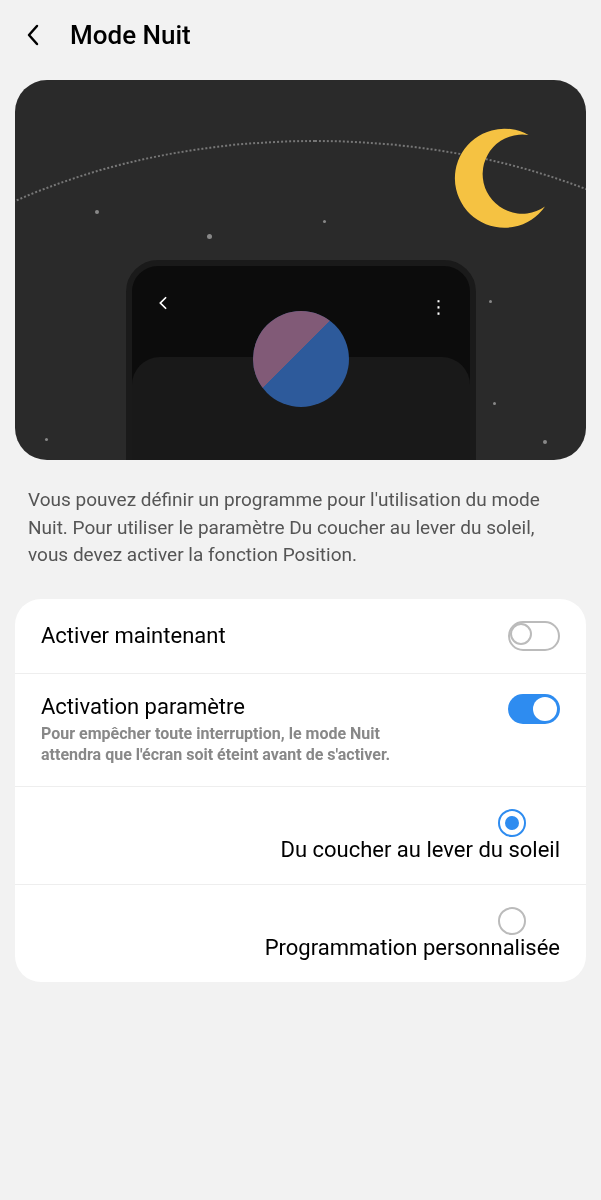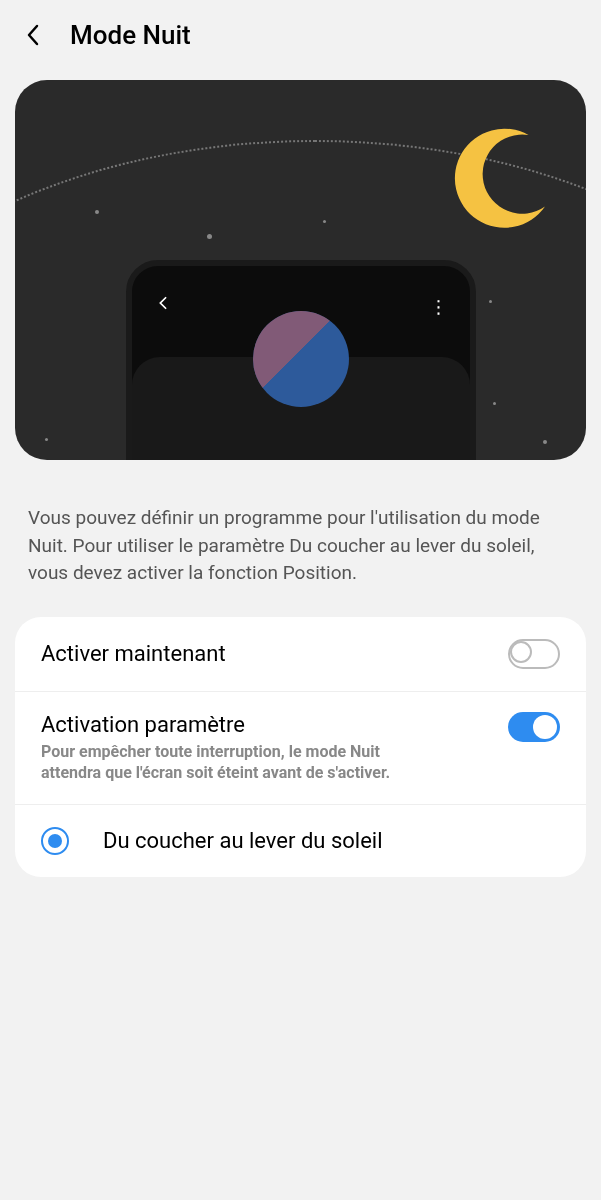--- a/index.html
+++ b/index.html
@@ -105,21 +105,21 @@
     background: #2d5a9b;
     overflow: hidden;
   }
   .planet-shadow {
     position: absolute;
     width: 100%;
     height: 100%;
     background: linear-gradient(135deg, rgba(150, 90, 110, 0.8) 45%, transparent 45%);
   }
   .description {
-    padding: 44px 28px 30px 28px;
+    padding: 26px 28px 30px 28px;
     font-size: 19px;
     line-height: 1.45;
     color: #555;
   }
   .card {
     margin: 0 15px;
     background: #fff;
     border-radius: 26px;
     overflow: hidden;
   }
@@ -180,23 +180,24 @@
     position: absolute;
     width: 24px;
     height: 24px;
     background: #fff;
     border-radius: 50%;
     top: 3px;
     right: 3px;
   }
   .radio-row {
     display: flex;
-    align-items: center;
+    align-items: flex-end;
     padding: 22px 26px;
     border-bottom: 1px solid #eee;
+    flex-direction: column;
   }
   .radio-row:last-child {
     border-bottom: none;
   }
   .radio {
     width: 28px;
     height: 28px;
     border-radius: 50%;
     margin-right: 34px;
     flex-shrink: 0;
@@ -278,13 +279,17 @@
       <div class="row-sub">Pour empêcher toute interruption, le mode Nuit attendra que l'écran soit éteint avant de s'activer.</div>
     </div>
     <div class="toggle on">
         <div class="knob"></div>
       </div>
   </div>
   <div class="radio-row">
     <div class="radio checked"></div>
     <div class="radio-label">Du coucher au lever du soleil</div>
   </div>
+  <div class="radio-row">
+    <div class="radio unchecked"></div>
+    <div class="radio-label">Programmation personnalisée</div>
+  </div>
 </div>
 
 </body></html>

